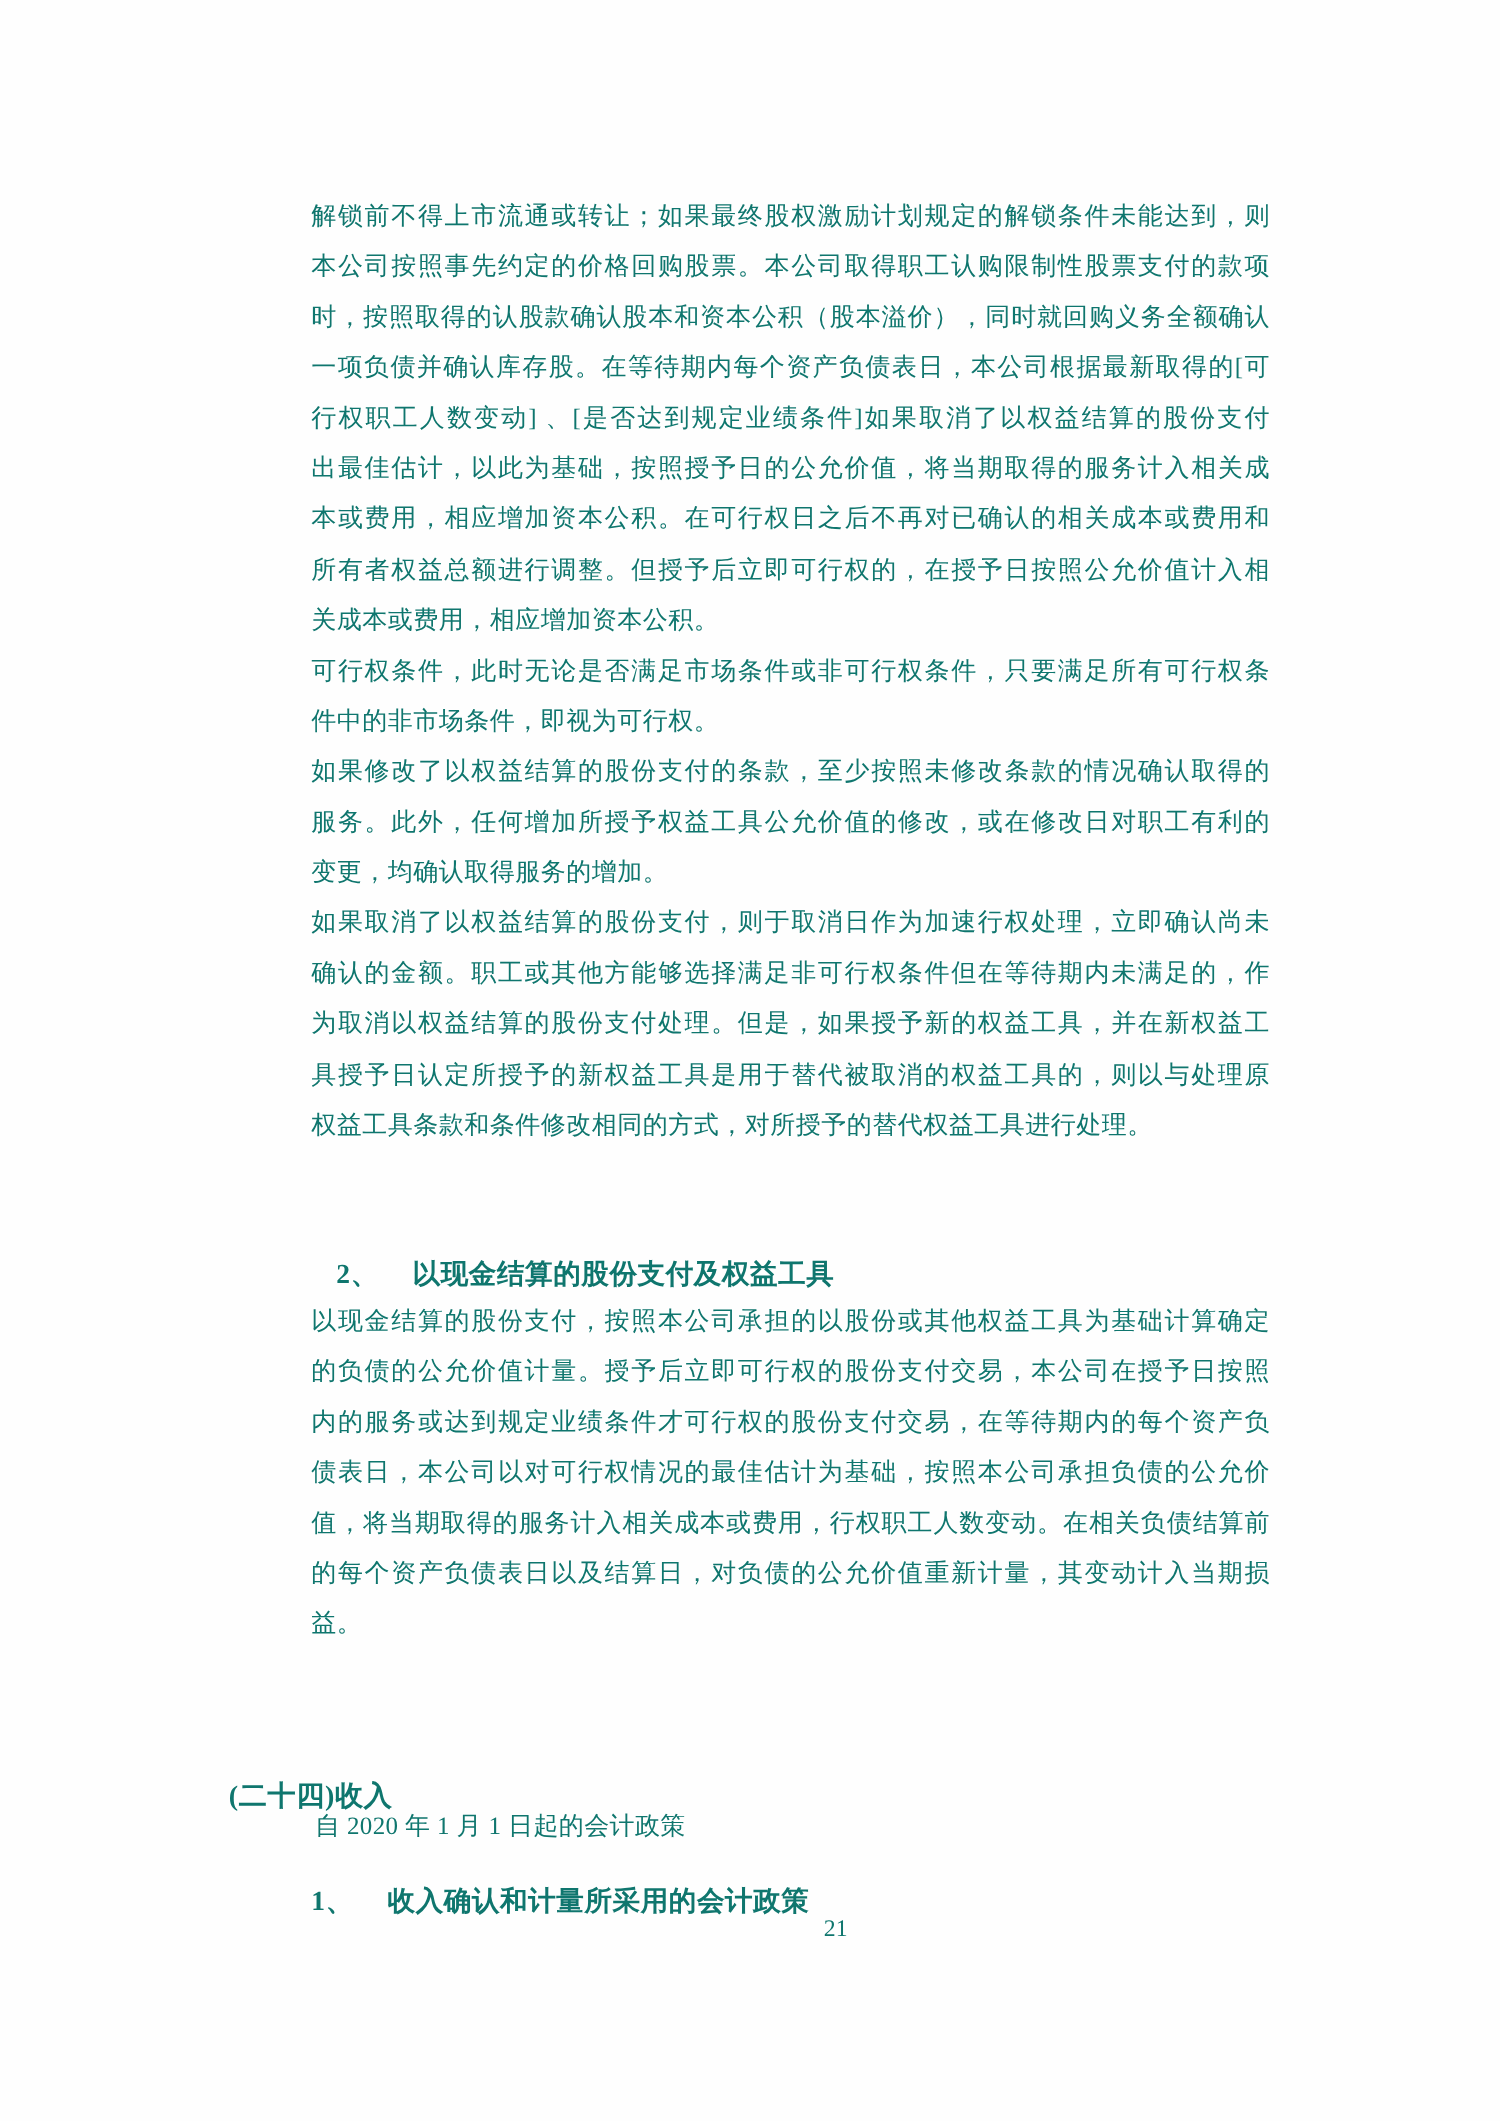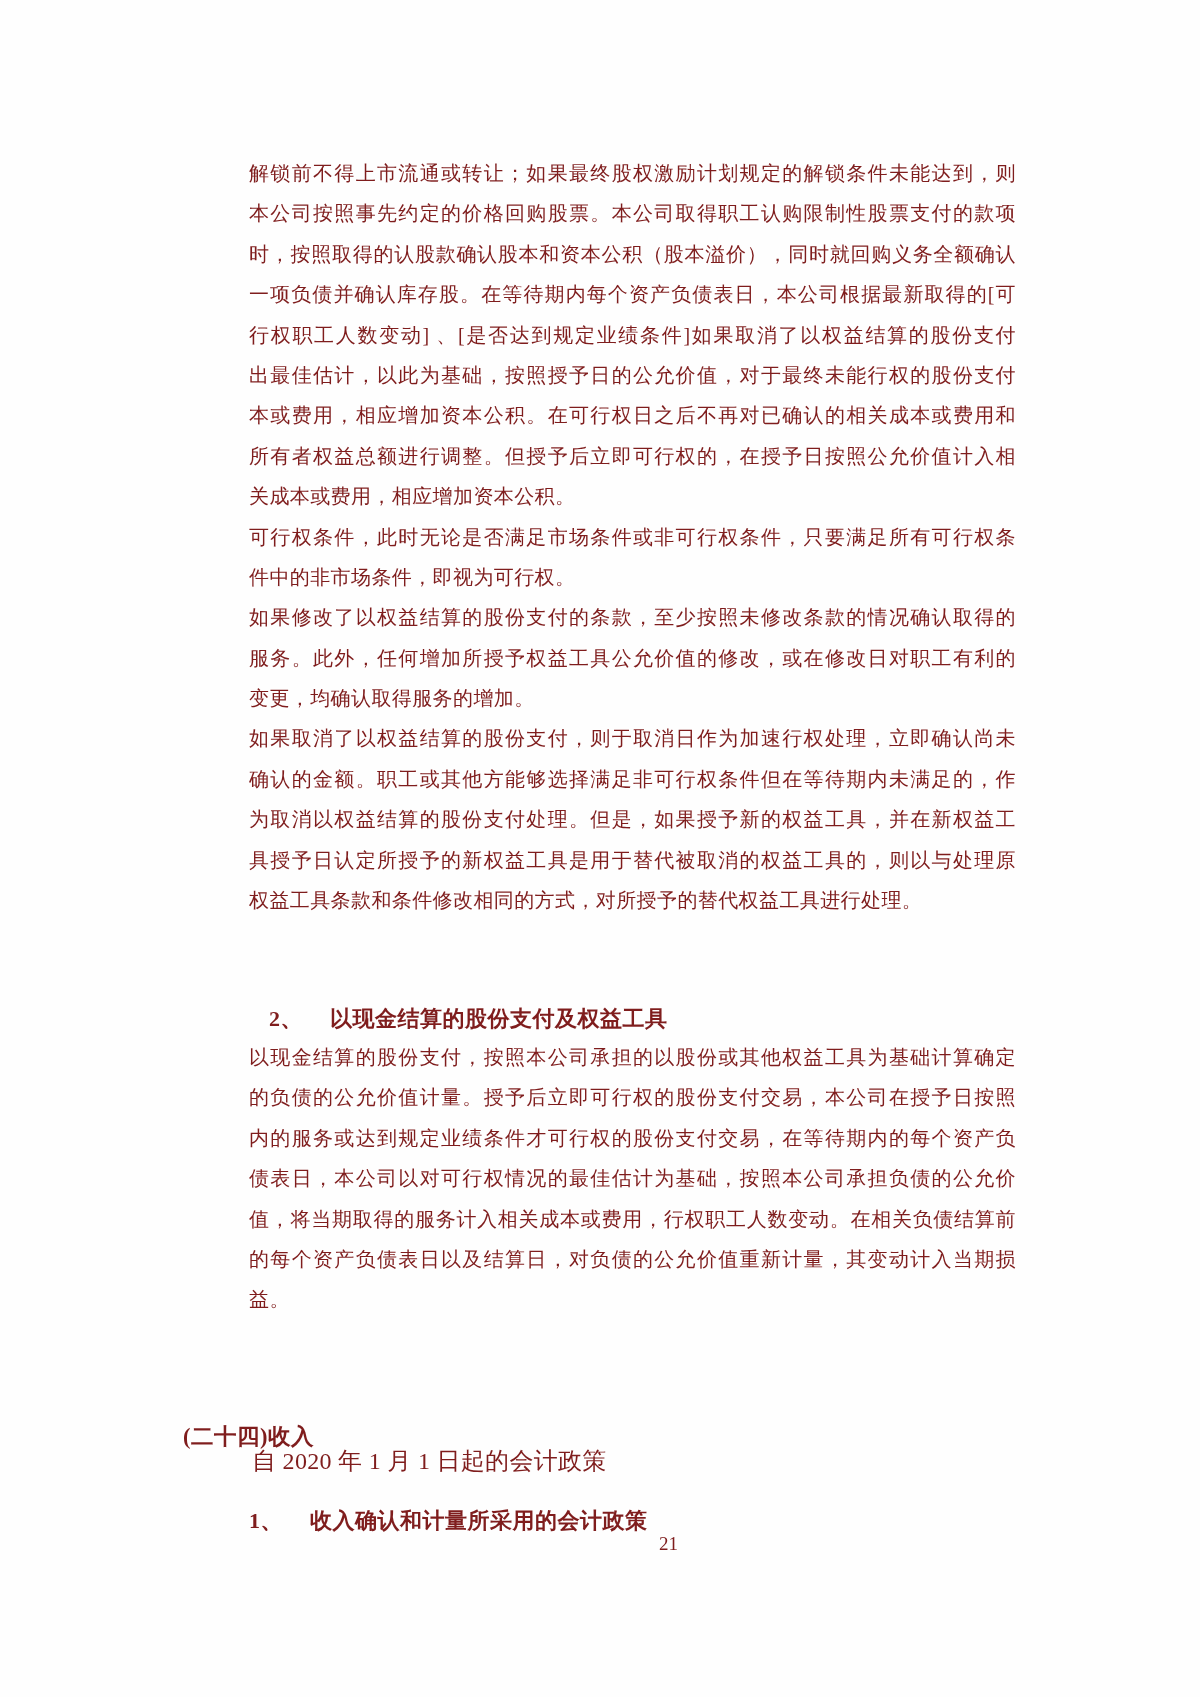--- a/index.html
+++ b/index.html
@@ -8,21 +8,21 @@
     background: #e8e8e8;
   }
   .page {
     position: relative;
     width: 1200px;
     height: 1697px;
     margin: 0 auto;
     background: #fefefe;
     overflow: hidden;
     font-family: "Liberation Serif", "DejaVu Serif", serif;
-    color: #7f1d1d;
+    color: #0f766e;
     text-decoration: underline;
   }
   .text-block {
     position: absolute;
     left: 249px;
     width: 767px;
   }
   .block-equity { top: 153px; }
   .block-cash   { top: 1037px; }
   .para { margin: 0; padding: 0; }
@@ -66,21 +66,21 @@
     font-weight: bold;
     letter-spacing: 0.5px;
     white-space: nowrap;
   }
   .policy-line {
     position: absolute;
     left: 252px;
     top: 1446px;
     height: 30px;
     line-height: 30px;
-    font-size: 24px;
+    font-size: 20px;
     letter-spacing: 0.3px;
     white-space: nowrap;
   }
   .page-number {
     position: absolute;
     left: 578px;
     top: 1531px;
     width: 100px;
     height: 26px;
     line-height: 26px;
@@ -93,21 +93,21 @@
 
 <div class="page">
 
   <section class="text-block block-equity">
       <div class="para">
         <div class="line">解锁前不得上市流通或转让；如果最终股权激励计划规定的解锁条件未能达到，则</div>
         <div class="line">本公司按照事先约定的价格回购股票。本公司取得职工认购限制性股票支付的款项</div>
         <div class="line">时，按照取得的认股款确认股本和资本公积（股本溢价），同时就回购义务全额确认</div>
         <div class="line">一项负债并确认库存股。在等待期内每个资产负债表日，本公司根据最新取得的[可</div>
         <div class="line">行权职工人数变动] 、[是否达到规定业绩条件]如果取消了以权益结算的股份支付</div>
-        <div class="line">出最佳估计，以此为基础，按照授予日的公允价值，对于最终未能行权的股份支付</div>
+        <div class="line">出最佳估计，以此为基础，按照授予日的公允价值，将当期取得的服务计入相关成</div>
         <div class="line">本或费用，相应增加资本公积。在可行权日之后不再对已确认的相关成本或费用和</div>
         <div class="line">所有者权益总额进行调整。但授予后立即可行权的，在授予日按照公允价值计入相</div>
         <div class="line">关成本或费用，相应增加资本公积。</div>
       </div>
       <div class="para">
         <div class="line">可行权条件，此时无论是否满足市场条件或非可行权条件，只要满足所有可行权条</div>
         <div class="line">件中的非市场条件，即视为可行权。</div>
       </div>
       <div class="para">
         <div class="line">如果修改了以权益结算的股份支付的条款，至少按照未修改条款的情况确认取得的</div>

